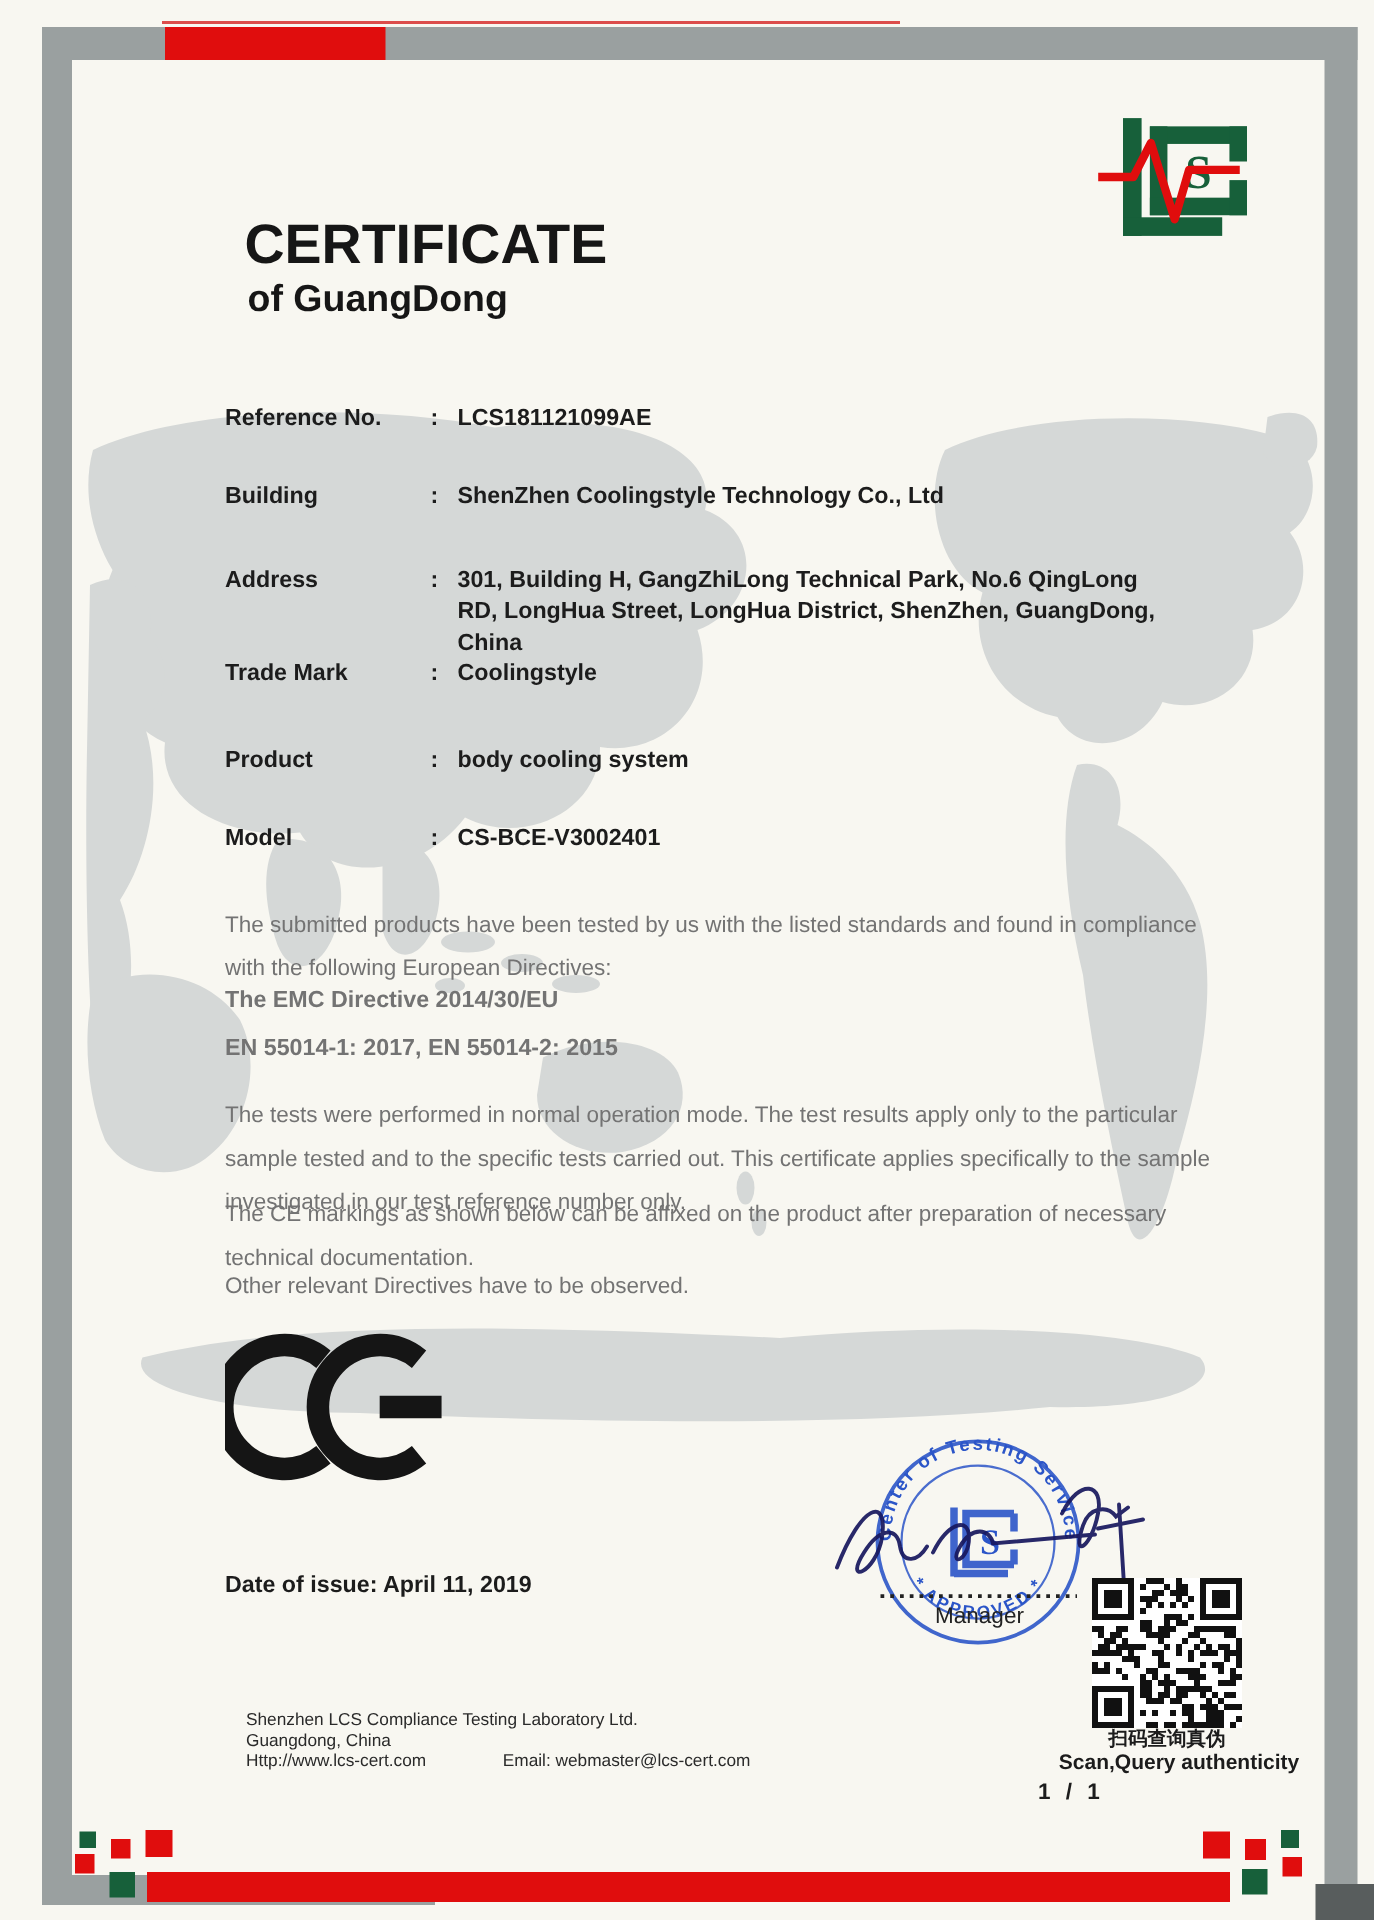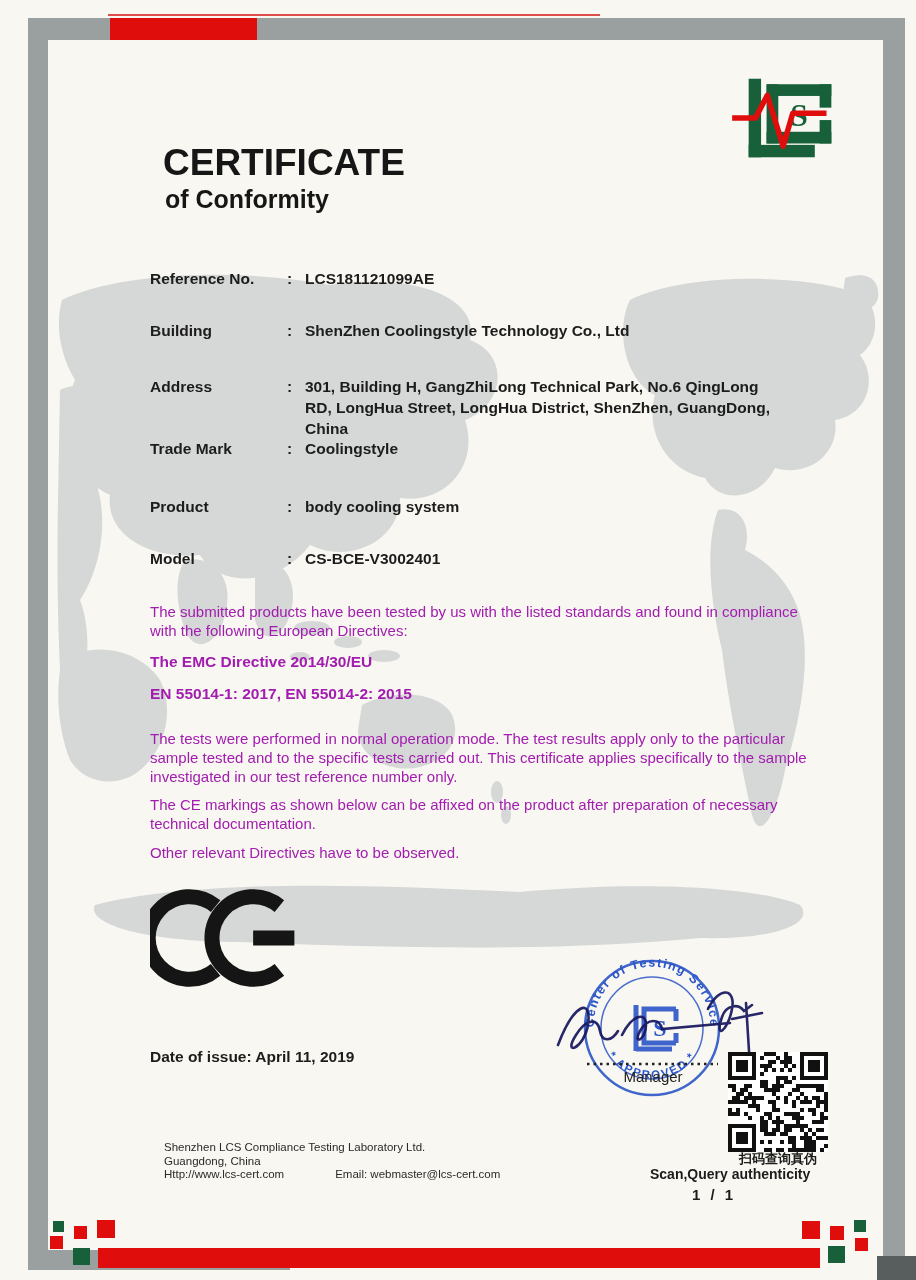--- a/index.html
+++ b/index.html
@@ -20,34 +20,34 @@
   .map{position:absolute;left:0;top:0;z-index:0;}
   
   .content{position:absolute;inset:0;z-index:1;}
   .abs{position:absolute;}
   .title{left:163px;top:142px;font-size:37px;font-weight:bold;letter-spacing:0px;color:#161616;}
   .subtitle{left:165px;top:185px;font-size:25px;font-weight:bold;color:#161616;}
   .field-row{position:absolute;left:150px;width:680px;font-size:15.5px;font-weight:bold;line-height:21px;}
   .flabel{position:absolute;left:0;top:0;width:130px;}
   .fcolon{position:absolute;left:137px;top:0;}
   .fvalue{position:absolute;left:155px;top:0;width:475px;}
-  .para{position:absolute;left:150px;width:676px;font-size:15px;line-height:19px;color:#a21caf;}
+  .para{position:absolute;left:150px;width:676px;font-size:15px;line-height:29px;color:#737373;}
   .para.bold{font-weight:bold;font-size:15.5px;}
   .date-line{left:150px;top:1048px;font-size:15.5px;font-weight:bold;}
   .pagenum{left:692px;top:1186px;font-size:15px;font-weight:bold;letter-spacing:3px;}
   .footer{left:164px;top:1141px;font-size:11.5px;line-height:13.6px;color:#2a2a2a;width:560px;}
   .fcol{display:inline-block;width:168px;}
   
   .qr{left:728px;top:1052px;width:100px;height:100px;background:#fff;}
   .qr i{position:absolute;width:4px;height:4px;background:#111;}
   .qr b.f{position:absolute;width:28px;height:28px;background:#111;}
   .qr b.f::before{content:'';position:absolute;inset:4px;background:#fff;}
   .qr b.f::after{content:'';position:absolute;inset:8px;background:#111;}
   .qr-cap{left:678px;top:1150px;width:200px;text-align:center;font-size:13px;font-weight:bold;}
-  .qr-cap2{left:650px;top:1166px;width:200px;font-size:14px;font-weight:bold;}
+  .qr-cap2{left:686px;top:1166px;width:200px;text-align:center;font-size:14px;font-weight:bold;}
 </style>
 </head>
 <body>
 
 <div class="page">
 
   <svg class="map" width="916" height="1280" viewBox="0 0 916 1280">
     <g fill="#d5d8d7">
       <path d="M62,300 C120,272 240,268 330,285 C420,272 480,300 470,340 C510,355 505,405 465,420 C480,465 445,505 400,498 C400,540 350,565 310,545 C280,585 220,590 200,555 C150,560 105,535 110,495 C70,478 58,420 75,380 C60,355 55,325 62,300 Z"></path>
       <path d="M185,560 C215,555 235,580 225,615 C218,645 195,655 185,630 C175,600 175,575 185,560 Z"></path>
@@ -99,21 +99,21 @@
         <rect x="56" y="14" width="17" height="86"></rect>
         <rect x="56" y="83" width="94" height="17"></rect>
         <rect x="133" y="14" width="17" height="34"></rect>
         <rect x="133" y="66" width="17" height="34"></rect>
       </g>
       <text x="103" y="74" text-anchor="middle" font-size="46" font-weight="bold" fill="#17603a" font-family="Liberation Serif, serif">S</text>
       <polyline points="6,63 40,63 57,30 80,104 94,56 143,56" fill="none" stroke="#e00d0d" stroke-width="8" stroke-linejoin="round" stroke-linecap="butt"></polyline>
     </svg>
 
     <div class="abs title">CERTIFICATE</div>
-    <div class="abs subtitle">of Conformity</div>
+    <div class="abs subtitle">of GuangDong</div>
 
     <div class="field-row" style="top:268px;">
       <span class="flabel">Reference No.</span>
       <span class="fcolon">:</span>
       <span class="fvalue">LCS181121099AE</span>
     </div>
     <div class="field-row" style="top:320px;">
       <span class="flabel">Building</span>
       <span class="fcolon">:</span>
       <span class="fvalue">ShenZhen Coolingstyle Technology Co., Ltd</span>

